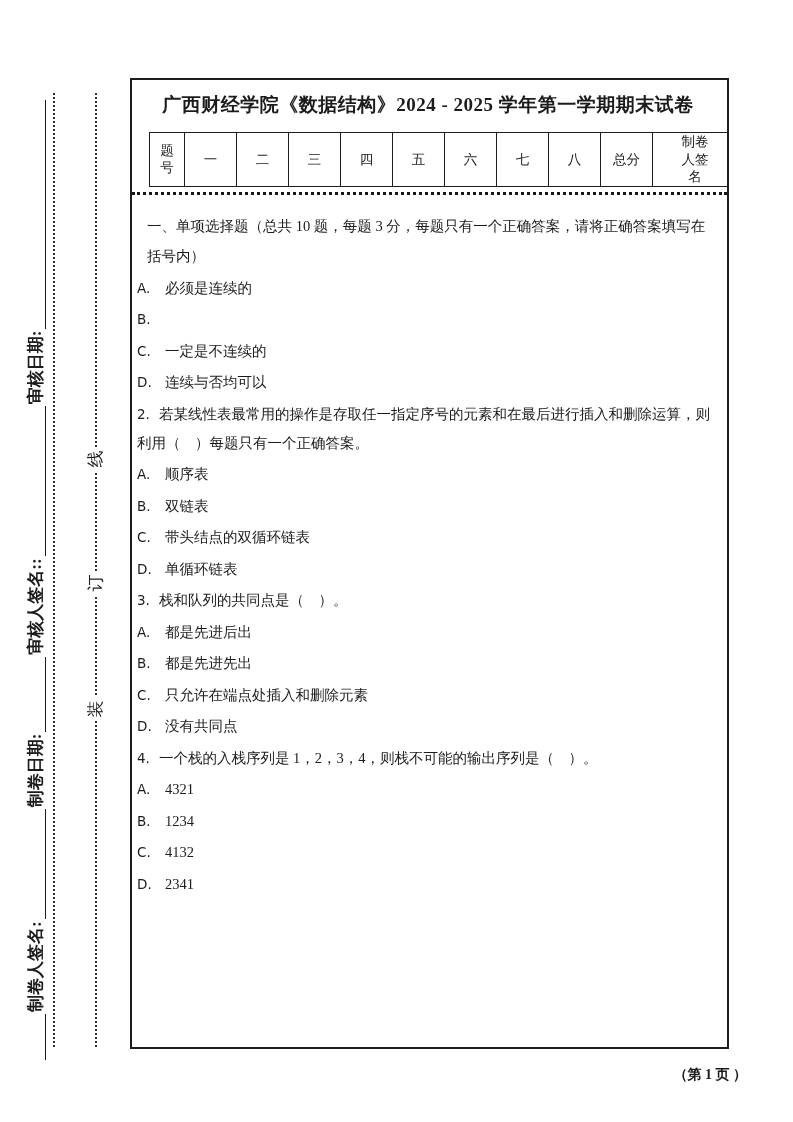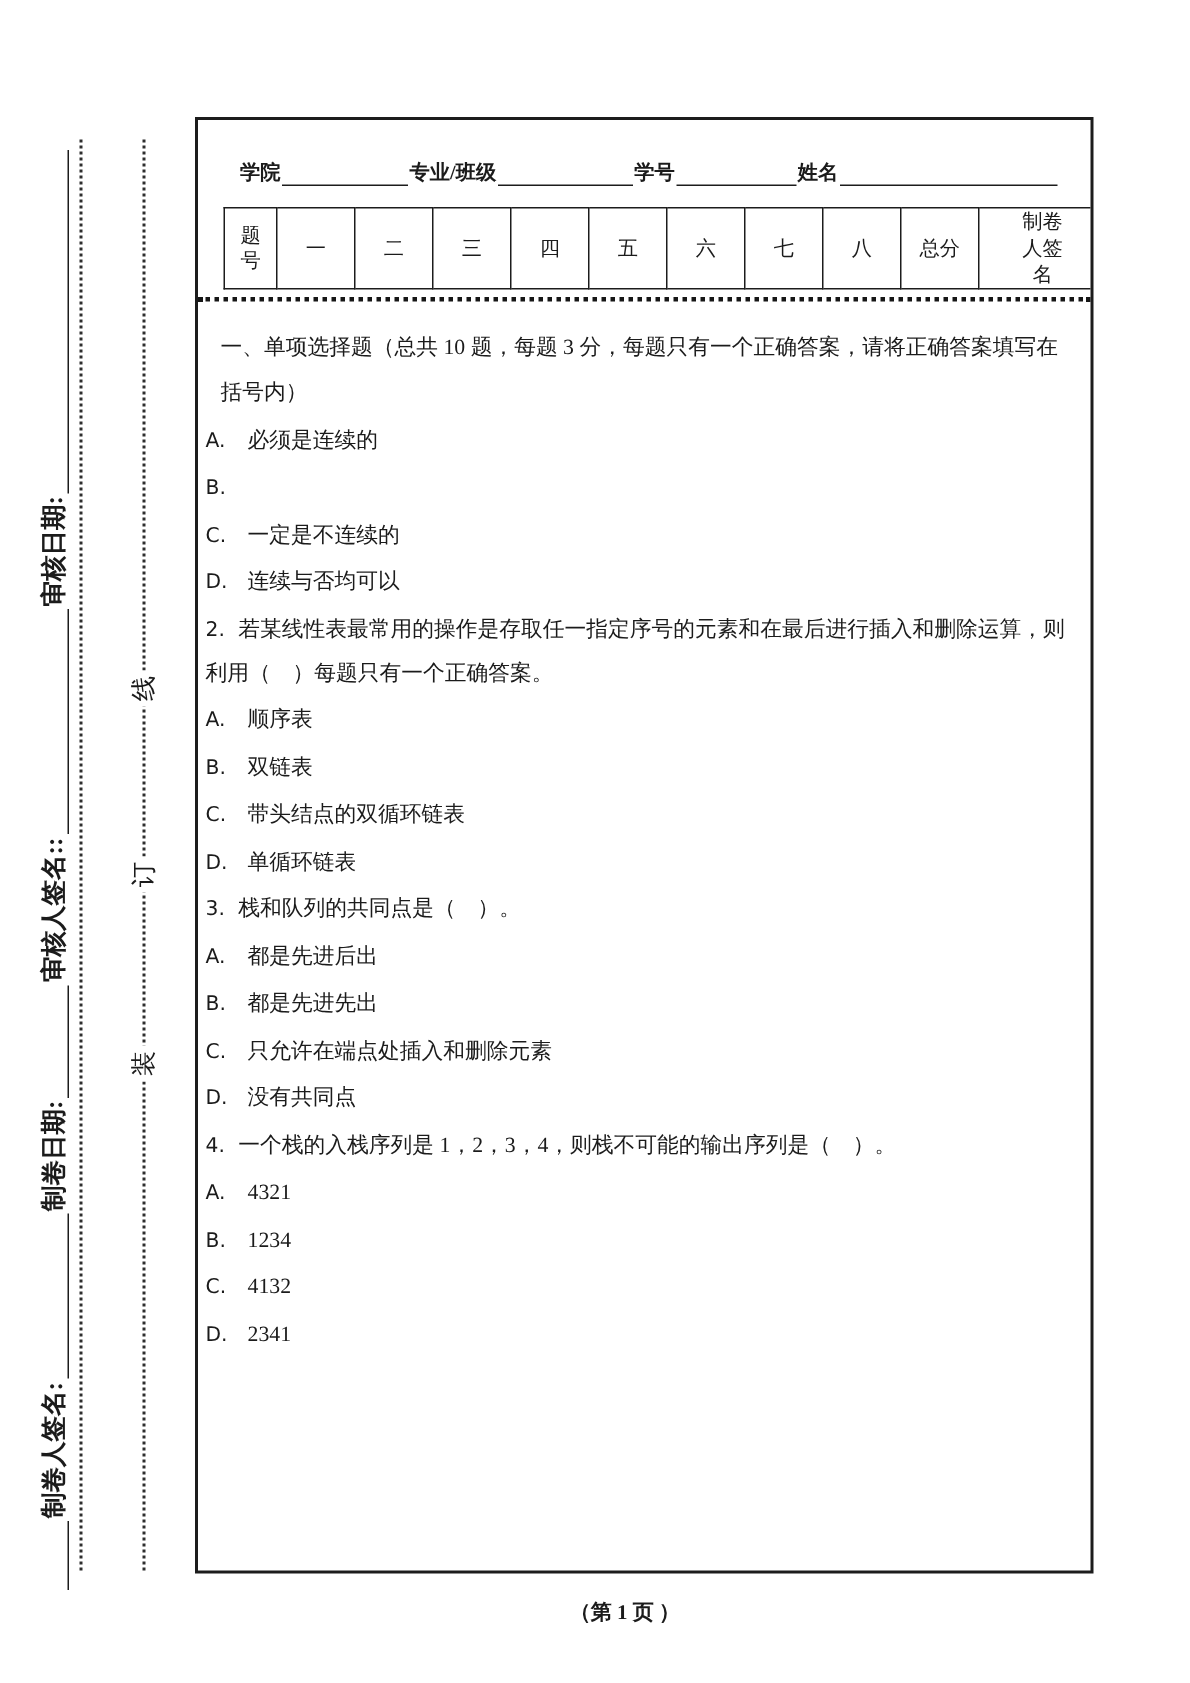--- a/index.html
+++ b/index.html
@@ -70,21 +70,21 @@
   .q-num{
     font-family:"DejaVu Sans","Liberation Sans",sans-serif;
     font-size:13.5px;margin-right:9px;
   }
   .opt-row{display:flex;}
   .opt-letter{
     font-family:"DejaVu Sans","Liberation Sans",sans-serif;
     font-size:13.5px;width:28px;flex:0 0 28px;
   }
   .page-footer{
-    position:absolute;left:117px;top:1066px;width:599px;text-align:center;
+    position:absolute;left:148px;top:1066px;width:599px;text-align:right;
     font-weight:bold;font-size:14px;
   }
 </style>
 </head>
 <body>
 
 <div class="dotted-vline" id="bind-line-1"></div>
 <div class="dotted-vline" id="bind-line-2"></div>
 <div id="binding-chars">
     <span class="binding-char" style="top: 448px;">线</span>
@@ -98,31 +98,22 @@
     <span class="side-blank" style="flex: 0 0 110px;"></span>
     <span class="side-label">制卷日期:</span>
     <span class="side-blank" style="flex: 0 0 75px;"></span>
     <span class="side-label">审核人签名::</span>
     <span class="side-blank" style="flex: 0 0 150px;"></span>
     <span class="side-label">审核日期:</span>
     <span class="side-blank grow"></span>
   </div>
 
 <div class="exam-box">
-
-  <div class="student-row" id="student-row">
-      <span class="field-label">学院</span>
-      <span class="field-blank fb-0"></span>
-      <span class="field-label">专业/班级</span>
-      <span class="field-blank fb-1"></span>
-      <span class="field-label">学号</span>
-      <span class="field-blank fb-2"></span>
-      <span class="field-label">姓名</span>
-      <span class="field-blank fb-3"></span>
-    </div>
+  <h1 class="exam-title">广西财经学院《数据结构》2024 - 2025 学年第一学期期末试卷</h1>
+
 
   <table class="score-table">
     <tbody>
       <tr class="hrow" id="score-header-row">
         <th style="width:34px;">
           <span class="stack">题号</span>
         </th>
       <td style="width: 51px;">一</td>
           <td style="width: 51px;">二</td>
           <td style="width: 51px;">三</td>

